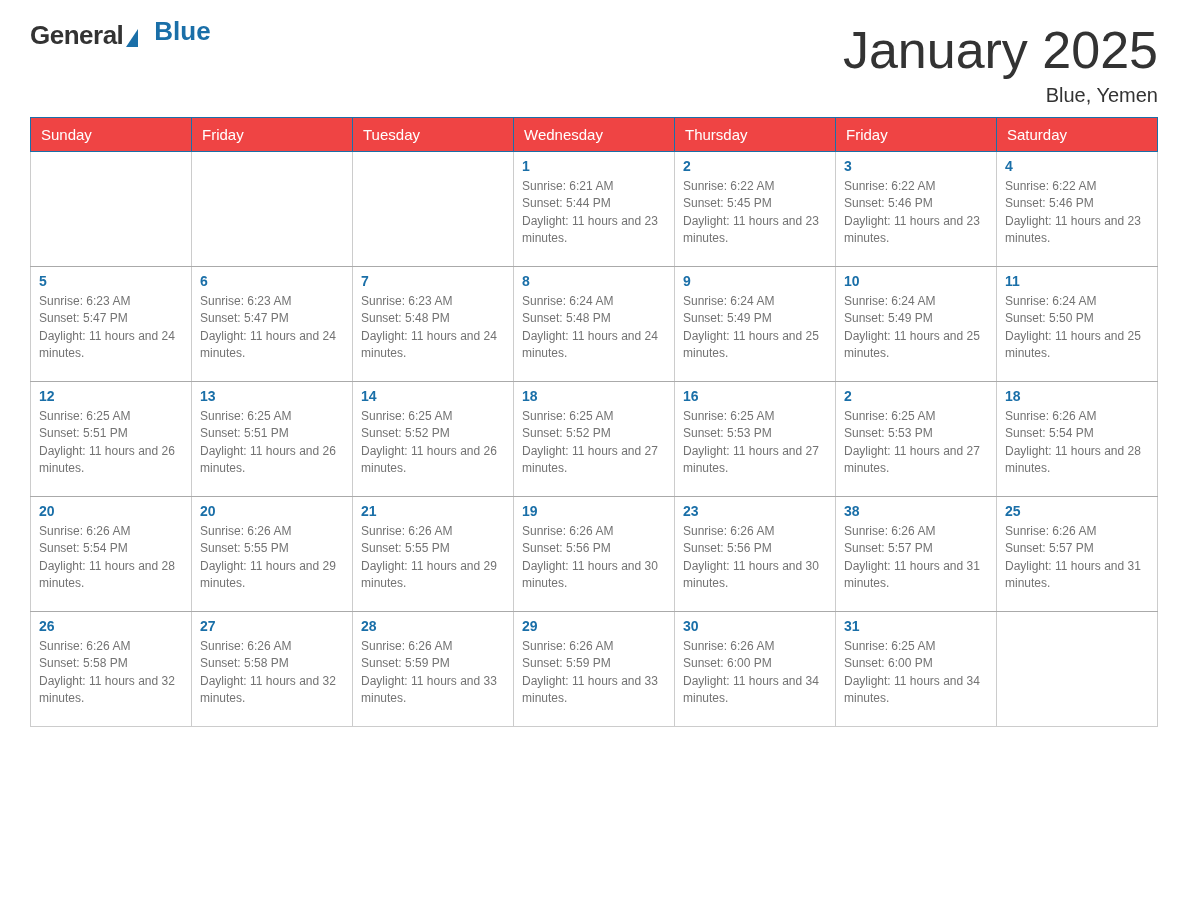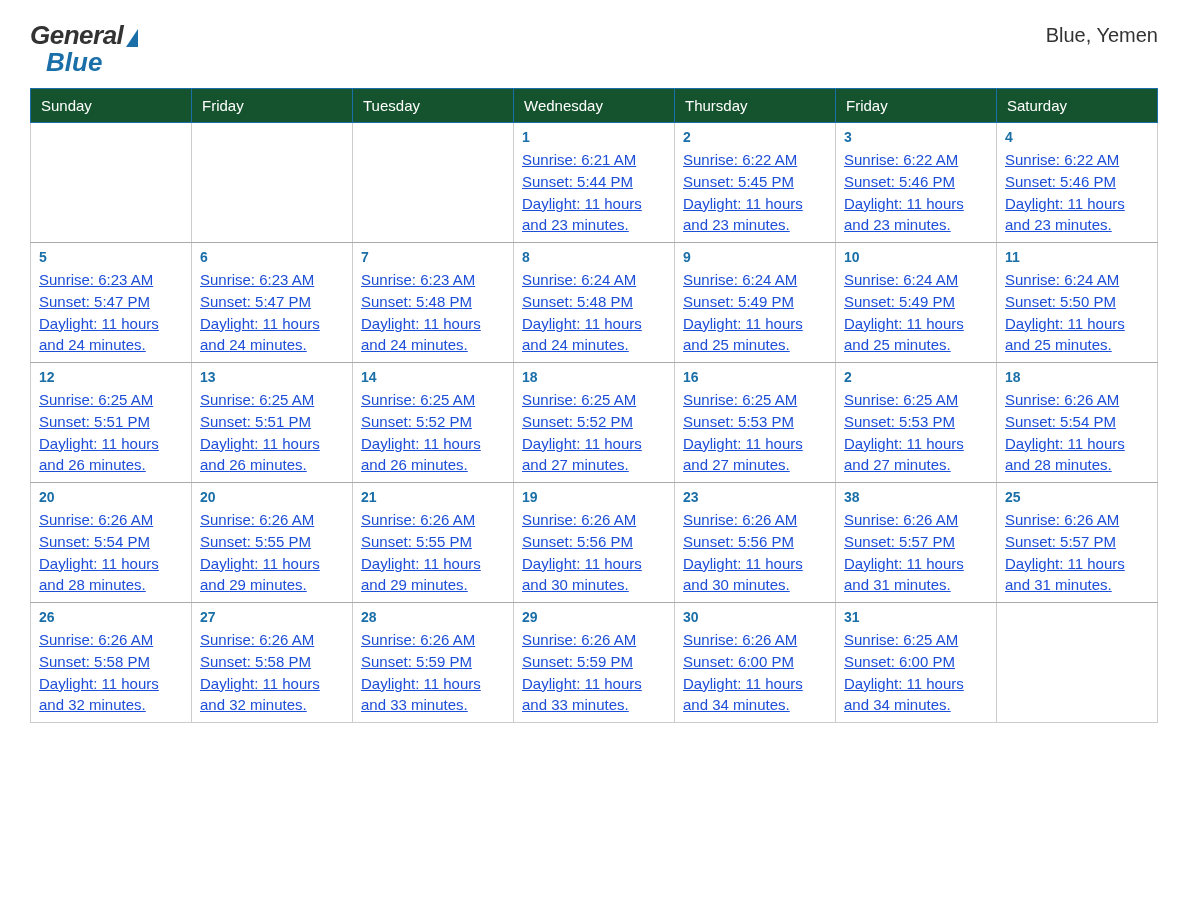--- a/index.html
+++ b/index.html
@@ -11,23 +11,22 @@
       min-height: 918px;
     }
     .header {
       display: flex;
       justify-content: space-between;
       align-items: flex-start;
       margin-bottom: 10px;
     }
     .logo {
       display: flex;
-      flex-direction: column;
+      flex-direction: row;
       align-items: flex-start;
-      font-style: italic;
     }
     .logo-top {
       display: flex;
       align-items: center;
     }
     .logo-general {
       font-size: 26px;
       font-weight: bold;
       color: #333;
       letter-spacing: -0.5px;
@@ -59,21 +58,21 @@
       font-size: 20px;
       color: #333;
       margin-top: 4px;
     }
     .calendar {
       width: 100%;
       border-collapse: collapse;
       margin-top: 10px;
     }
     .calendar th {
-      background-color: #14532d;
+      background-color: #ef4444;
       color: #fff;
       padding: 8px 10px;
       font-size: 15px;
       font-weight: normal;
       text-align: left;
       border: 1px solid #1a6fa8;
     }
     .calendar td {
       vertical-align: top;
       padding: 6px 8px;
@@ -85,44 +84,44 @@
       height: 115px;
     }
     .day-num {
       font-size: 14px;
       font-weight: bold;
       color: #1a6fa8;
       display: block;
       margin-bottom: 4px;
     }
     .day-info {
-      font-size: 15px;
-      color: #1d4ed8;
+      font-size: 12px;
+      color: #737373;
       line-height: 1.45;
-      text-decoration: underline;
     }
     .empty-cell {
       background: #fff;
     }
     tr:not(:last-child) td {
       border-bottom: 1px solid #aaa;
     }
   </style>
 </head>
 <body>
 
 <div class="header">
   <div class="logo">
     <div class="logo-top">
       <span class="logo-general">General</span>
       <div class="logo-triangle"></div>
     </div>
     <span class="logo-blue">Blue</span>
   </div>
   <div class="title-section">
+    <div class="calendar-title">January 2025</div>
     <div class="calendar-subtitle">Blue, Yemen</div>
   </div>
 </div>
 
 <table class="calendar">
   <thead>
     <tr>
     <th>Sunday</th>
         <th>Friday</th>
         <th>Tuesday</th>

